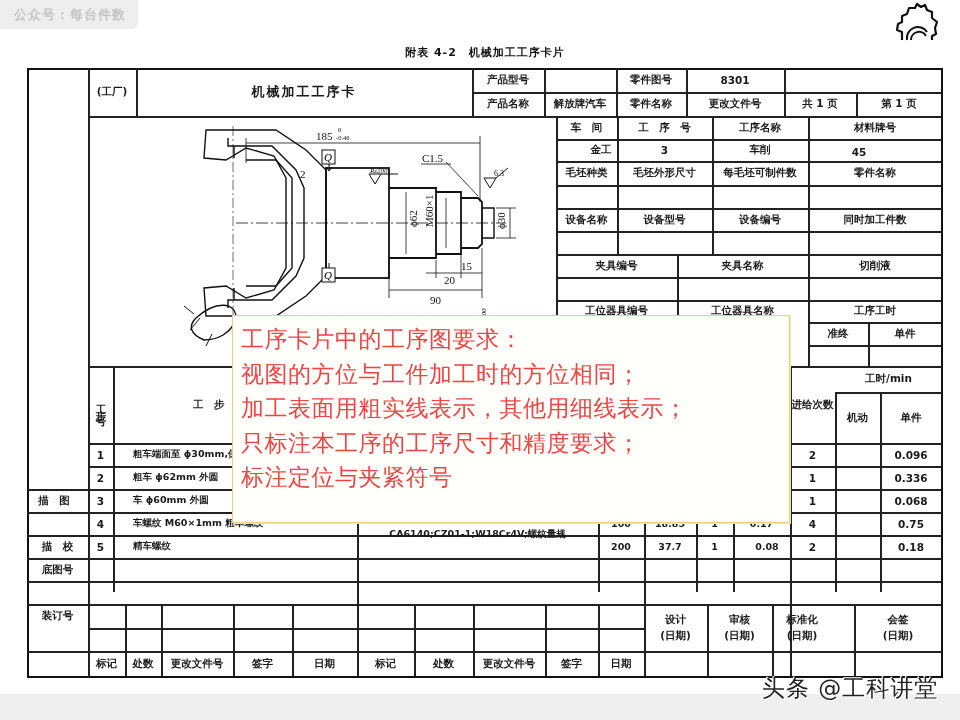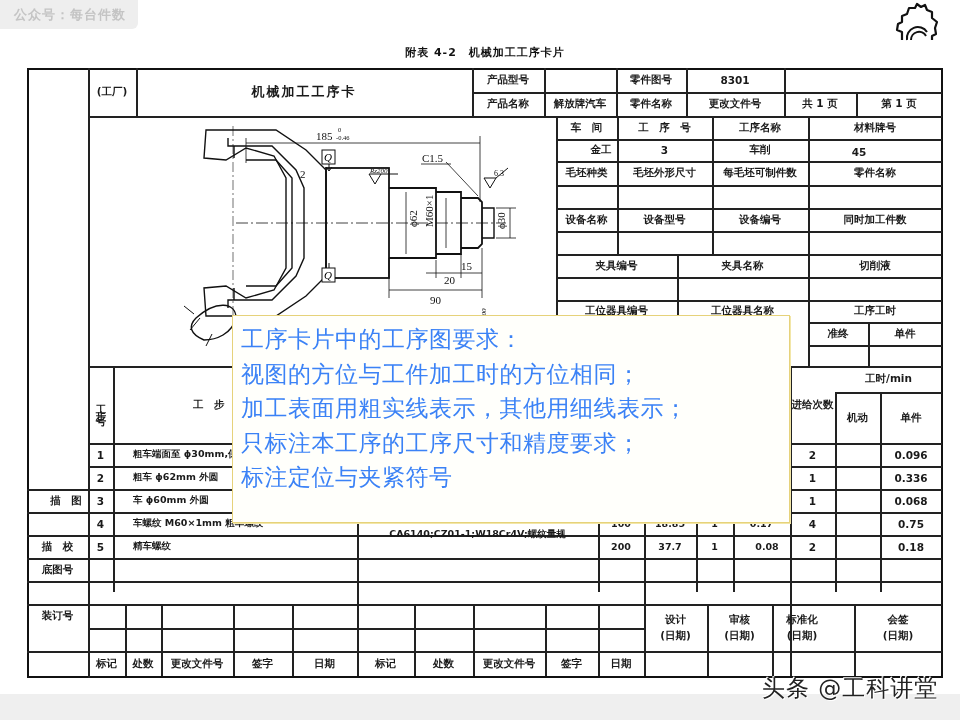--- a/index.html
+++ b/index.html
@@ -34,21 +34,21 @@
     .cell.small { font-size: 9.5px; }
     .cell.big { font-size: 13px; letter-spacing: 2px; }
     .cell.col { flex-direction: column; line-height: 1.5; }
     .note-box {
       position: absolute; left: 232px; top: 315px; width: 558px; height: 208px;
       background: #fffffb; border: 1.5px solid #e6d27a;
       box-shadow: 1px 1px 0 #f2e6a8;
       padding: 6px 8px;
     }
     .note-line {
-      font-family: "DejaVu Serif", serif; color: #3b82f6; font-size: 23px;
+      font-family: "DejaVu Serif", serif; color: #ef4444; font-size: 23px;
       line-height: 34.5px; white-space: nowrap; letter-spacing: 0.5px;
     }
     svg text { font-family: "Liberation Serif", serif; }
   </style>
 </head>
 <body>
 
 <div class="watermark-tl">公众号：每台件数</div>
 
 <svg class="gear" viewBox="0 0 52 40">
@@ -281,21 +281,21 @@
   <div class="cell left small" style="left:113px; top:535px; width:200px; height:23px;">精车螺纹</div>
   <div class="cell small" style="left:598px; top:535px; width:46px; height:23px;">200</div>
   <div class="cell small" style="left:644px; top:535px; width:52px; height:23px;">37.7</div>
   <div class="cell small" style="left:696px; top:535px; width:37px; height:23px;">1</div>
   <div class="cell small" style="left:733px; top:535px; width:57px; height:23px;padding-left:11px;">0.08</div>
   <div class="cell" style="left:790px; top:535px; width:45px; height:23px;">2</div>
   <div class="cell" style="left:880px; top:535px; width:62px; height:23px;">0.18</div>
 </div>
 <div class="cell small" style="left:357px; top:523px; width:241px; height:23px;">CA6140;CZ01-1;W18Cr4V;螺纹量规</div>
 
-<div class="cell" style="left:41px; top:489px; width:50px; height:23px;">描　图</div>
+<div class="cell" style="left:29px; top:489px; width:50px; height:23px;">描　图</div>
 <div class="cell" style="left:27px; top:535px; width:61px; height:23px;">描　校</div>
 <div class="cell" style="left:27px; top:558px; width:61px; height:23px;">底图号</div>
 <div class="cell" style="left:27px; top:604px; width:61px; height:24px;">装订号</div>
 
 <div>
   <div class="cell" style="left:88px; top:651px; width:37px; height:25px;">标记</div>
   <div class="cell" style="left:125px; top:651px; width:36px; height:25px;">处数</div>
   <div class="cell" style="left:161px; top:651px; width:72px; height:25px;">更改文件号</div>
   <div class="cell" style="left:233px; top:651px; width:59px; height:25px;">签字</div>
   <div class="cell" style="left:292px; top:651px; width:65px; height:25px;">日期</div>

